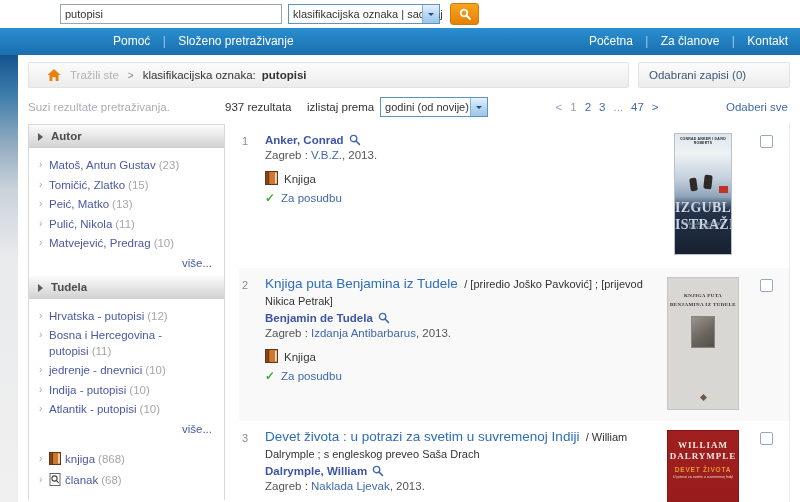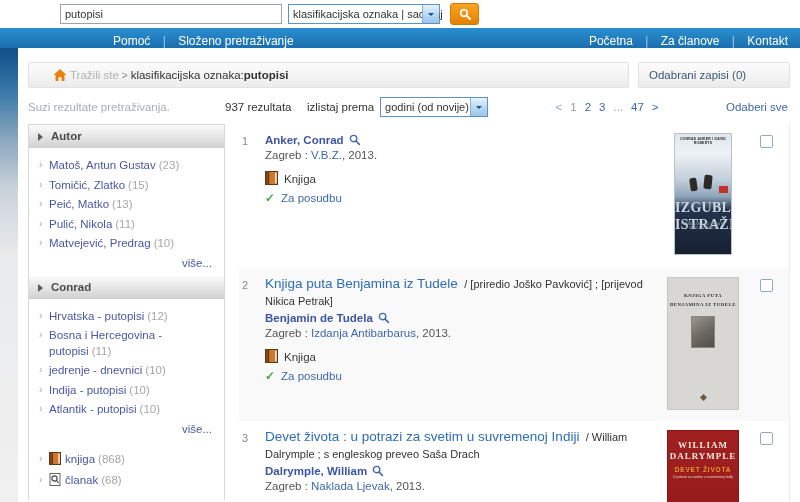--- a/index.html
+++ b/index.html
@@ -11,35 +11,35 @@
   .search-input { position:absolute; left:60px; top:4px; width:222px; height:20px; border:1px solid #9aa4ad; font:11px "Liberation Sans",sans-serif; padding:0 4px; color:#333; }
   .xp-select { position:absolute; height:20px; border:1px solid #5b93c4; background:#fff; cursor:pointer; }
   .field-select { left:288px; top:4px; width:152px; }
   .xp-select .txt { position:absolute; left:4px; top:3px; font-size:11px; color:#333; white-space:nowrap; }
   .xp-select .arrow { position:absolute; right:0; top:0; bottom:0; width:17px; background:linear-gradient(#e7f2fc,#b6d7f2 55%,#9cc5e8); border-left:1px solid #86b3dc; }
   .xp-select .arrow i { position:absolute; left:5px; top:8px; width:0; height:0; border:3.5px solid transparent; border-top-color:#1c4f8a; }
   .search-btn { position:absolute; left:450px; top:3px; width:29px; height:22px; border:1px solid #d27a05; border-radius:3px; background:linear-gradient(#f7a422,#e68102); cursor:pointer; }
   .search-btn svg { position:absolute; left:8px; top:4px; }
 
   
-  .navbar { position:absolute; top:28px; left:0; width:800px; height:20px; background:linear-gradient(#2a8fd0,#1a6eae); z-index:2; }
+  .navbar { position:absolute; top:28px; left:0; width:800px; height:27px; background:linear-gradient(#2a8fd0,#1a6eae); z-index:2; }
   .nav-left { position:absolute; left:113px; top:0; line-height:27px; color:#fff; font-size:12px; white-space:nowrap; }
   .nav-right { position:absolute; right:12px; top:0; line-height:27px; color:#fff; font-size:12px; white-space:nowrap; }
   .nav-link { color:#fff; cursor:pointer; }
   .nav-sep { color:#9fc9e8; margin:0 9px; }
 
   
   .left-strip { position:absolute; left:0; top:28px; width:18px; height:474px; z-index:1;
     background:linear-gradient(180deg,#0d4078 0%,#15568f 6%,#3d7cab 14%,#8fa9bf 24%,#c9d3db 34%,#e9eaec 48%,#f0f0f0 100%); }
 
   
   .content { position:absolute; top:55px; left:18px; width:782px; height:447px; background:#fff; }
 
   .crumb-row { display:flex; gap:9px; margin:7px 10px 0 10px; height:26px; }
-  .crumb-box { flex:1; display:flex; align-items:center; gap:3px; padding:0 24px; background:linear-gradient(#fcfcfc,#ececec); border:1px solid #e2e2e2; border-radius:2px; font-size:11.5px; }
+  .crumb-box { flex:1; display:flex; align-items:center; gap:9px; padding:0 18px; background:linear-gradient(#fcfcfc,#ececec); border:1px solid #e2e2e2; border-radius:2px; font-size:11.5px; }
   .crumb-muted { color:#b3b3b3; }
   .crumb-sep { color:#8a8a8a; font-size:10px; }
   .crumb-cat { color:#333; }
   .crumb-term { color:#333; font-weight:bold; margin-left:-3px; }
   .selected-box { width:152px; display:flex; align-items:center; padding:0 10px; background:linear-gradient(#fcfcfc,#ececec); border:1px solid #e2e2e2; border-radius:2px; font-size:11.5px; color:#3c5878; }
 
   .toolbar { display:flex; align-items:center; margin:8px 10px 0 10px; height:22px; font-size:11.5px; }
   .narrow-label { width:197px; color:#a9aeb3; flex-shrink:0; }
   .result-count { width:82px; color:#333; flex-shrink:0; }
   .sort-label { color:#333; margin-right:6px; }
@@ -198,21 +198,21 @@
         <div class="side-item"><span class="chev">›</span><span class="side-link">Matoš, Antun Gustav</span><span class="side-count">(23)</span></div>
         <div class="side-item"><span class="chev">›</span><span class="side-link">Tomičić, Zlatko</span><span class="side-count">(15)</span></div>
         <div class="side-item"><span class="chev">›</span><span class="side-link">Peić, Matko</span><span class="side-count">(13)</span></div>
         <div class="side-item"><span class="chev">›</span><span class="side-link">Pulić, Nikola</span><span class="side-count">(11)</span></div>
         <div class="side-item"><span class="chev">›</span><span class="side-link">Matvejević, Predrag</span><span class="side-count">(10)</span></div>
         <span class="more-link">više...</span>
       </div>
 
       <div class="side-header">
         <span class="tri"></span>
-        <span>Conrad</span>
+        <span>Tudela</span>
       </div>
       <div class="side-items">
         <div class="side-item"><span class="chev">›</span><span class="side-link">Hrvatska - putopisi</span><span class="side-count">(12)</span></div>
         <div class="side-item"><span class="chev">›</span><span class="side-link">Bosna i Hercegovina - putopisi</span><span class="side-count">(11)</span></div>
         <div class="side-item"><span class="chev">›</span><span class="side-link">jedrenje - dnevnici</span><span class="side-count">(10)</span></div>
         <div class="side-item"><span class="chev">›</span><span class="side-link">Indija - putopisi</span><span class="side-count">(10)</span></div>
         <div class="side-item"><span class="chev">›</span><span class="side-link">Atlantik - putopisi</span><span class="side-count">(10)</span></div>
         <span class="more-link">više...</span>
       </div>
 

